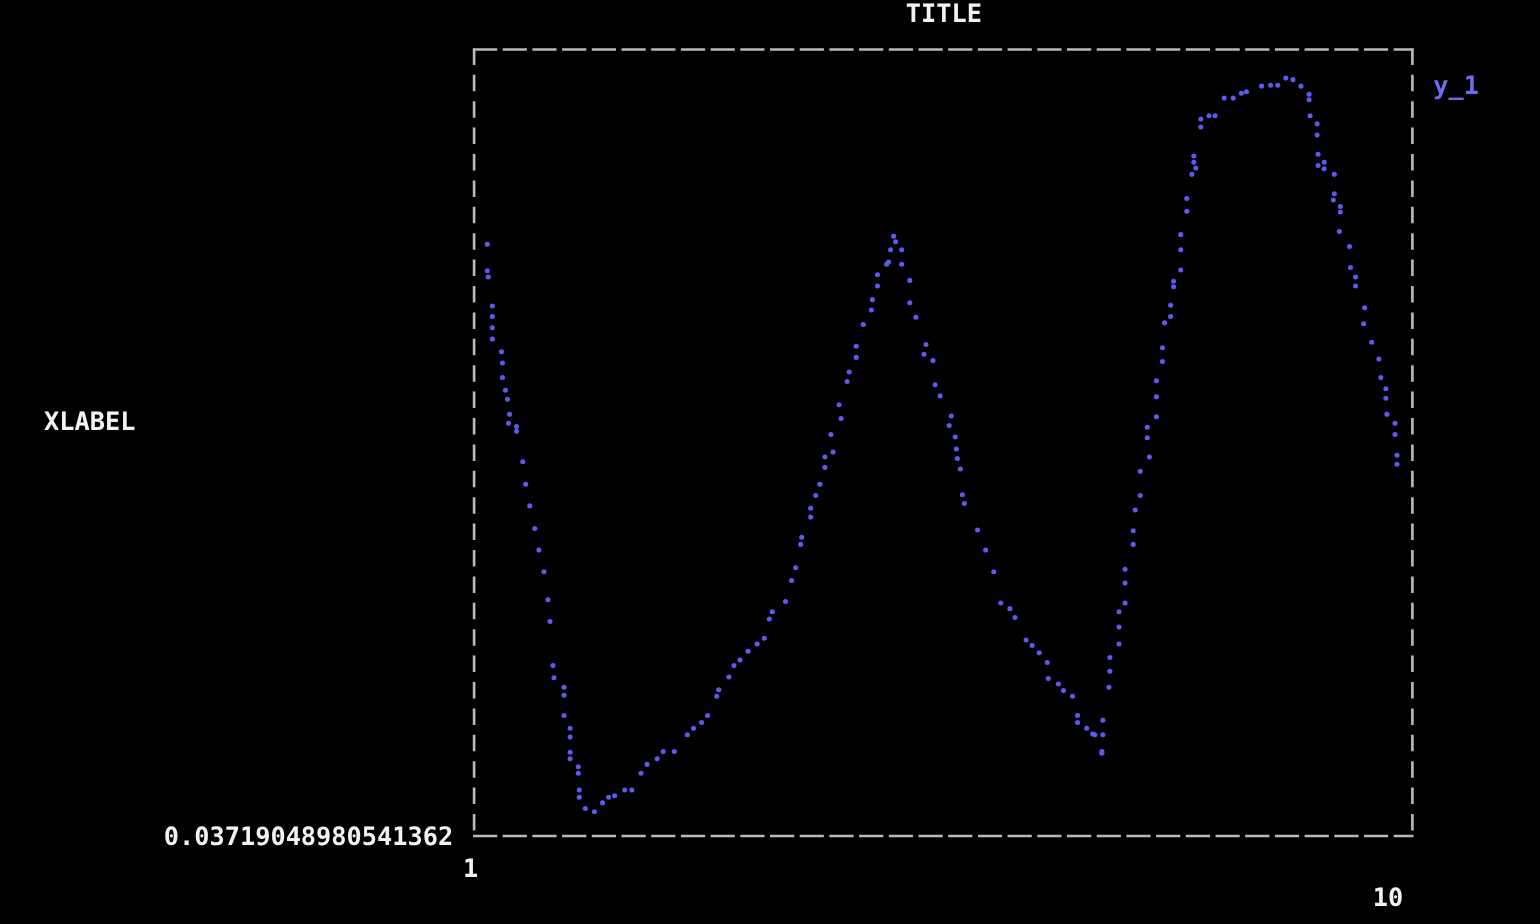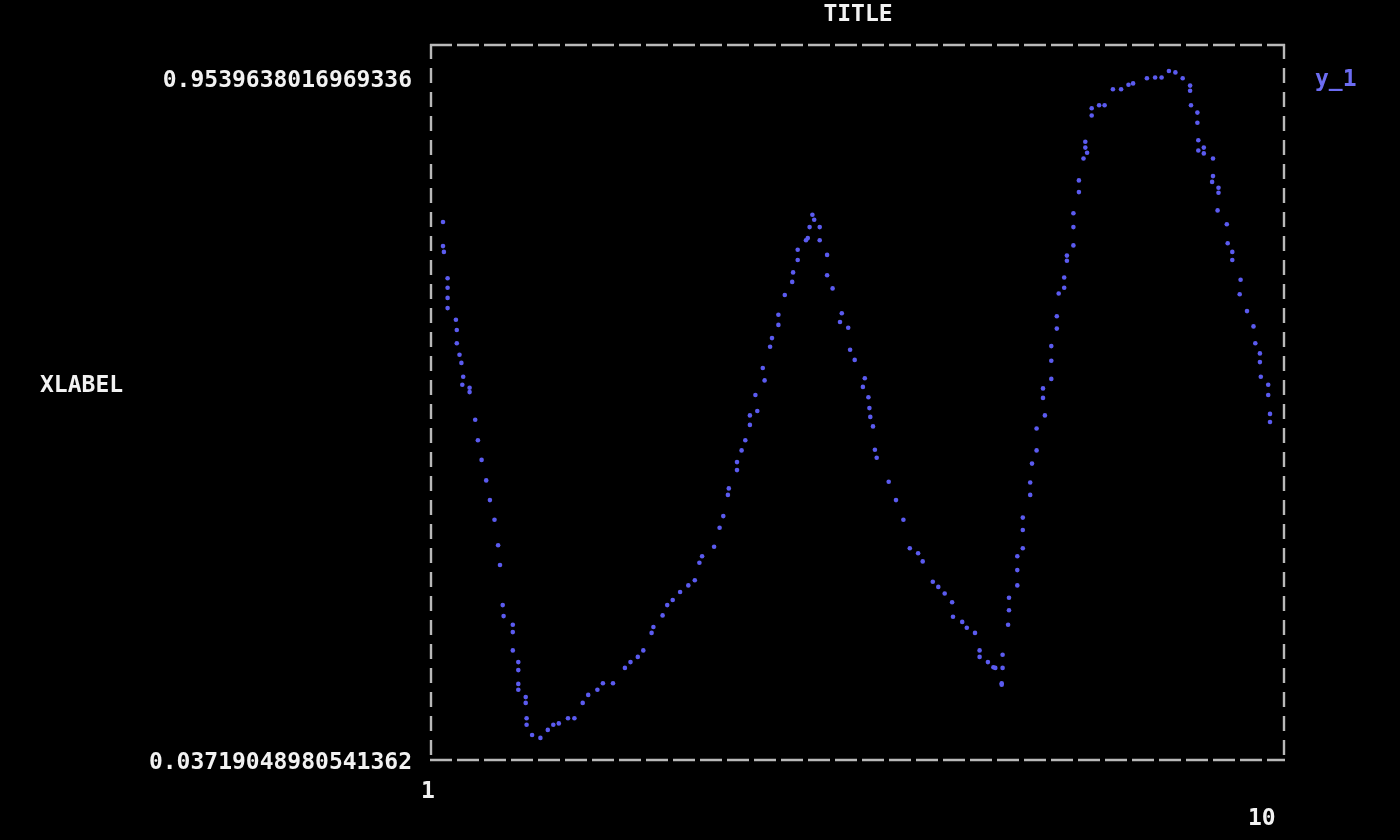--- a/index.html
+++ b/index.html
@@ -6,21 +6,21 @@
   #screen{position:relative;width:1377px;height:840px;background:#000;overflow:hidden;
           font-family:"DejaVu Sans Mono","Liberation Mono",monospace;font-weight:bold;color:#f2f2f2;}
   .lbl{position:absolute;font-size:23px;line-height:26px;white-space:pre;}
   #title{left:430px;top:0px;width:856px;text-align:center;}
   #ytick-max{left:130px;top:66px;width:282px;text-align:right;}
   #ytick-min{left:120px;top:713px;width:292px;text-align:right;margin-top:35px;}
   #ylabel{left:40px;top:371px;}
   #xlabel{left:430px;top:812px;width:856px;text-align:center;}
   #xtick-min{left:421px;top:777px;}
   #xtick-max{left:1248px;top:777px;width:46px;text-align:left;margin-top:27px;}
-  #legend{left:1303px;top:65px;color:#6c6cf2;margin-left:12px;}
+  #legend{left:1303px;top:65px;color:#6c6cf2;}
   svg{position:absolute;left:0;top:0;}
 </style>
 </head>
 <body>
 
 <div id="screen">
 
   <svg id="plot-svg" width="1400" height="840">
     <g stroke="#b9b9b9" stroke-width="2.4" fill="none">
       <line x1="431" y1="44" x2="431" y2="761" stroke-dasharray="15 9"></line>
@@ -240,20 +240,19 @@
         <circle cx="1259.9" cy="362.1" r="2.3" fill="#5b5bf0"></circle>
         <circle cx="1260.8" cy="376.7" r="2.3" fill="#5b5bf0"></circle>
         <circle cx="1268.2" cy="384.8" r="2.3" fill="#5b5bf0"></circle>
         <circle cx="1268.2" cy="395.0" r="2.3" fill="#5b5bf0"></circle>
         <circle cx="1270.0" cy="413.9" r="2.3" fill="#5b5bf0"></circle>
         <circle cx="1270.0" cy="422.0" r="2.3" fill="#5b5bf0"></circle>
       </g>
   </svg>
 
   <div class="lbl" id="title">TITLE</div>
-  <div class="lbl" id="ytick-max">0.9539638016969336</div>
   <div class="lbl" id="ytick-min">0.03719048980541362</div>
   <div class="lbl" id="ylabel">XLABEL</div>
   <div class="lbl" id="xtick-min">1</div>
   <div class="lbl" id="xtick-max">10</div>
   <div class="lbl" id="legend" style="color: rgb(108, 108, 242);">y_1</div>
 
 </div>
 
 </body></html>

